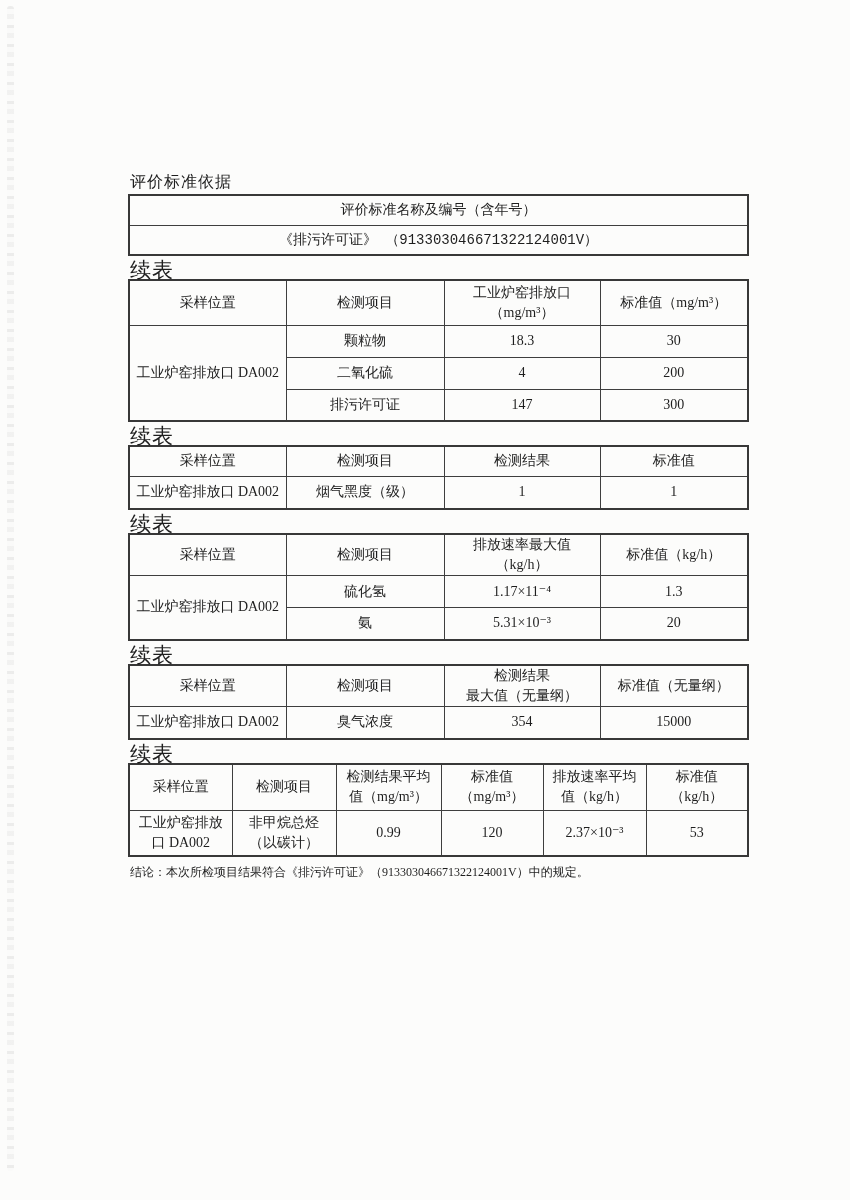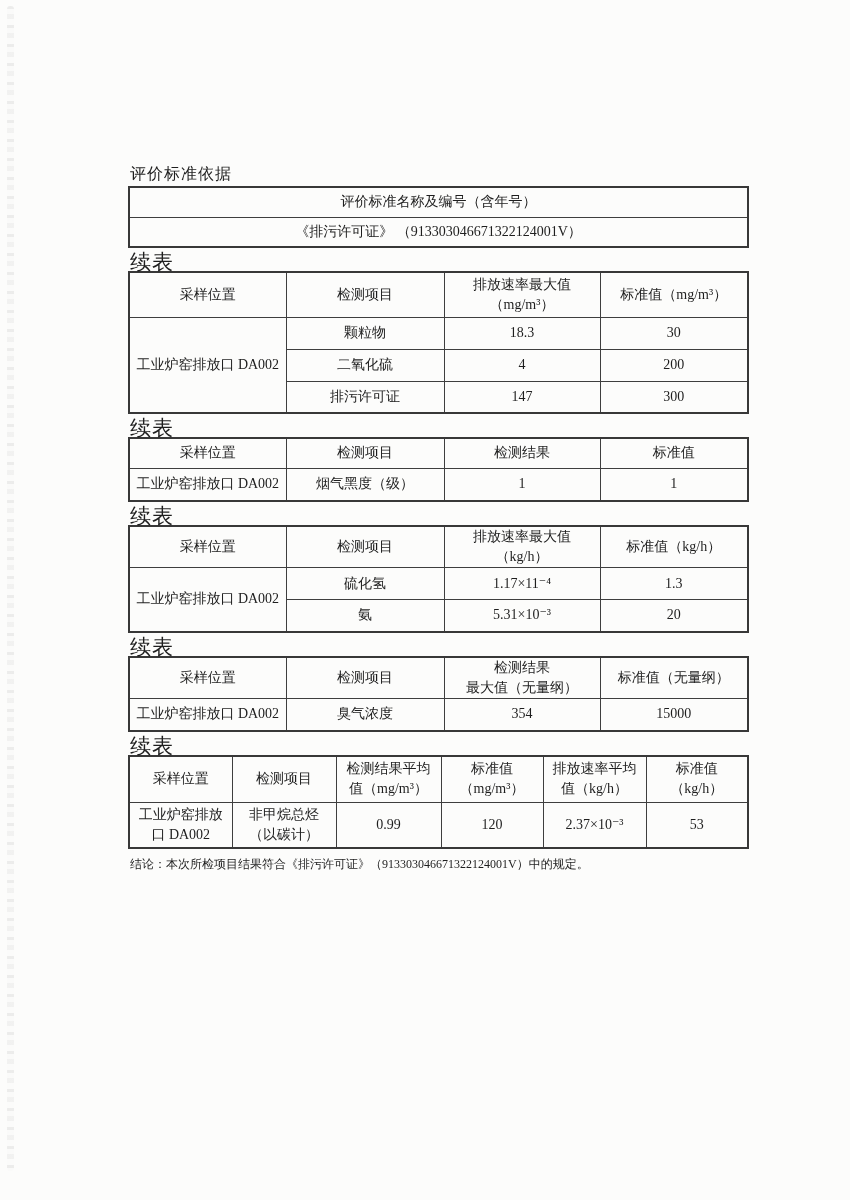--- a/index.html
+++ b/index.html
@@ -17,21 +17,21 @@
     position:absolute;left:7px;top:6px;width:7px;height:1165px;
     background:repeating-linear-gradient(
       to bottom,
       rgba(130,130,130,0.13) 0px, rgba(130,130,130,0.13) 3px,
       rgba(200,200,200,0.04) 3px, rgba(200,200,200,0.04) 8px,
       rgba(150,150,150,0.10) 8px, rgba(150,150,150,0.10) 13px,
       rgba(220,220,220,0.03) 13px, rgba(220,220,220,0.03) 19px
     );
     border-radius:3px;
   }
-  .content{position:absolute;left:128px;top:164px;width:619px;}
+  .content{position:absolute;left:128px;top:172px;width:619px;}
   .heading{
     font-size:16px;line-height:19px;margin:0 0 3px 2px;
     letter-spacing:1px;
   }
   .cont-label{
     font-size:21px;line-height:18px;margin:5px 0 0 2px;
     letter-spacing:1px;
   }
   table.t{
     border-collapse:collapse;
@@ -43,21 +43,21 @@
     border:1.4px solid #3e3e3e;
     text-align:center;
     vertical-align:middle;
     font-size:14px;
     line-height:20px;
     padding:0 3px;
     overflow:hidden;
   }
   .line{display:block;line-height:20px;}
   
-  .t1 tr{height:30px;}
+  .t1 tr{height:30px;font-family:Liberation Mono, monospace;}
   .t2 tr.hrow{height:45px;}
   .t2 tr.drow{height:32px;}
   .t3 tr.hrow{height:30px;}
   .t3 tr.drow{height:33px;}
   .t4 tr.hrow{height:30px;}
   .t4 tr.drow{height:32px;}
   .t5 tr.hrow{height:42px;}
   .t5 tr.drow{height:32px;}
   .t6 tr.hrow{height:47px;}
   .t6 tr.drow{height:45px;}
@@ -96,21 +96,21 @@
           <col style="width:157px">
           <col style="width:158px">
           <col style="width:156px">
           <col style="width:148px">
         </colgroup>
       <tbody>
           <tr class="hrow">
         <td>采样位置</td>
         <td>检测项目</td>
         <td>
-          <span class="line">排放速率最大值</span>
+          <span class="line">工业炉窑排放口</span>
           <span class="line">（mg/m³）</span>
         </td>
         <td>标准值（mg/m³）</td>
       </tr>
       <tr class="drow">
         <td rowspan="3">工业炉窑排放口 DA002</td>
         <td>颗粒物</td>
         <td>18.3</td>
         <td>30</td>
       </tr>

